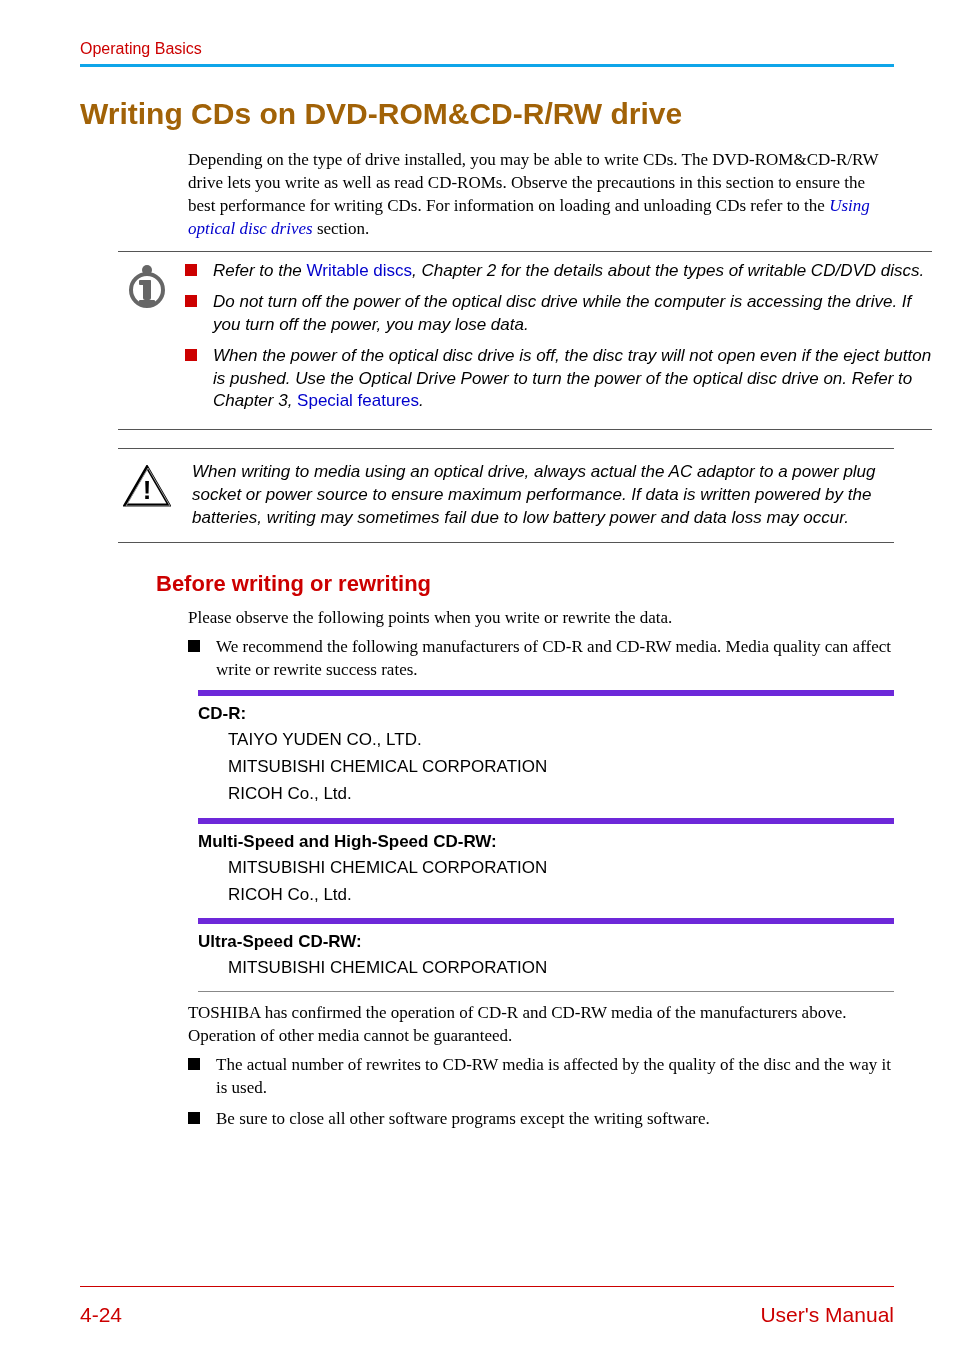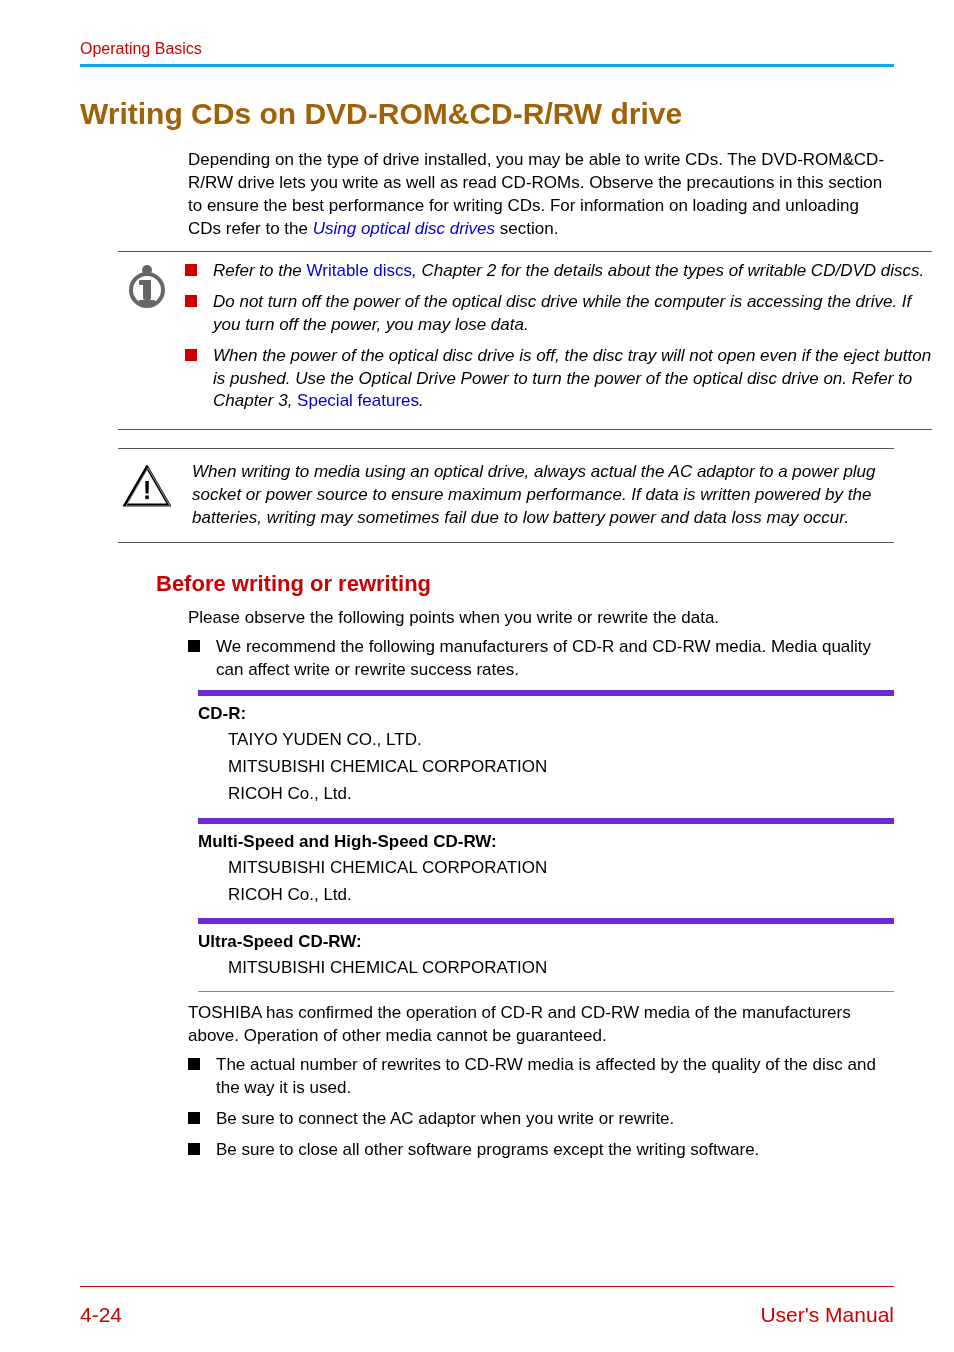--- a/index.html
+++ b/index.html
@@ -33,20 +33,21 @@
   .h2 {
     color: #cc0000;
     font-size: 22px;
     font-weight: bold;
     margin: 28px 0 10px 0;
   }
   .body-indent {
     margin-left: 108px;
     font-size: 17px;
     line-height: 1.35;
+    font-family: Liberation Serif, serif;
   }
   .body-text {
     margin: 0 0 6px 0;
   }
   a.link {
     color: #0000cc;
     text-decoration: none;
     font-style: italic;
   }
   a.link-upright {
@@ -219,21 +220,20 @@
     <div class="media-block">
       <div class="media-head">Ultra-Speed CD-RW:</div>
       <div class="media-item">MITSUBISHI CHEMICAL CORPORATION</div>
     </div>
   </div>
 
   <div class="body-indent" style="margin-top:10px;">
     <p class="body-text">TOSHIBA has confirmed the operation of CD-R and CD-RW media of the manufacturers above. Operation of other media cannot be guaranteed.</p>
     <ul class="sq black">
       <li>The actual number of rewrites to CD-RW media is affected by the quality of the disc and the way it is used.</li>
-      <li>Be sure to connect the AC adaptor when you write or rewrite.</li>
       <li>Be sure to close all other software programs except the writing software.</li>
     </ul>
   </div>
 
   <div class="footer">
     <span>4-24</span>
     <span>User's Manual</span>
   </div>
 </div>
 

